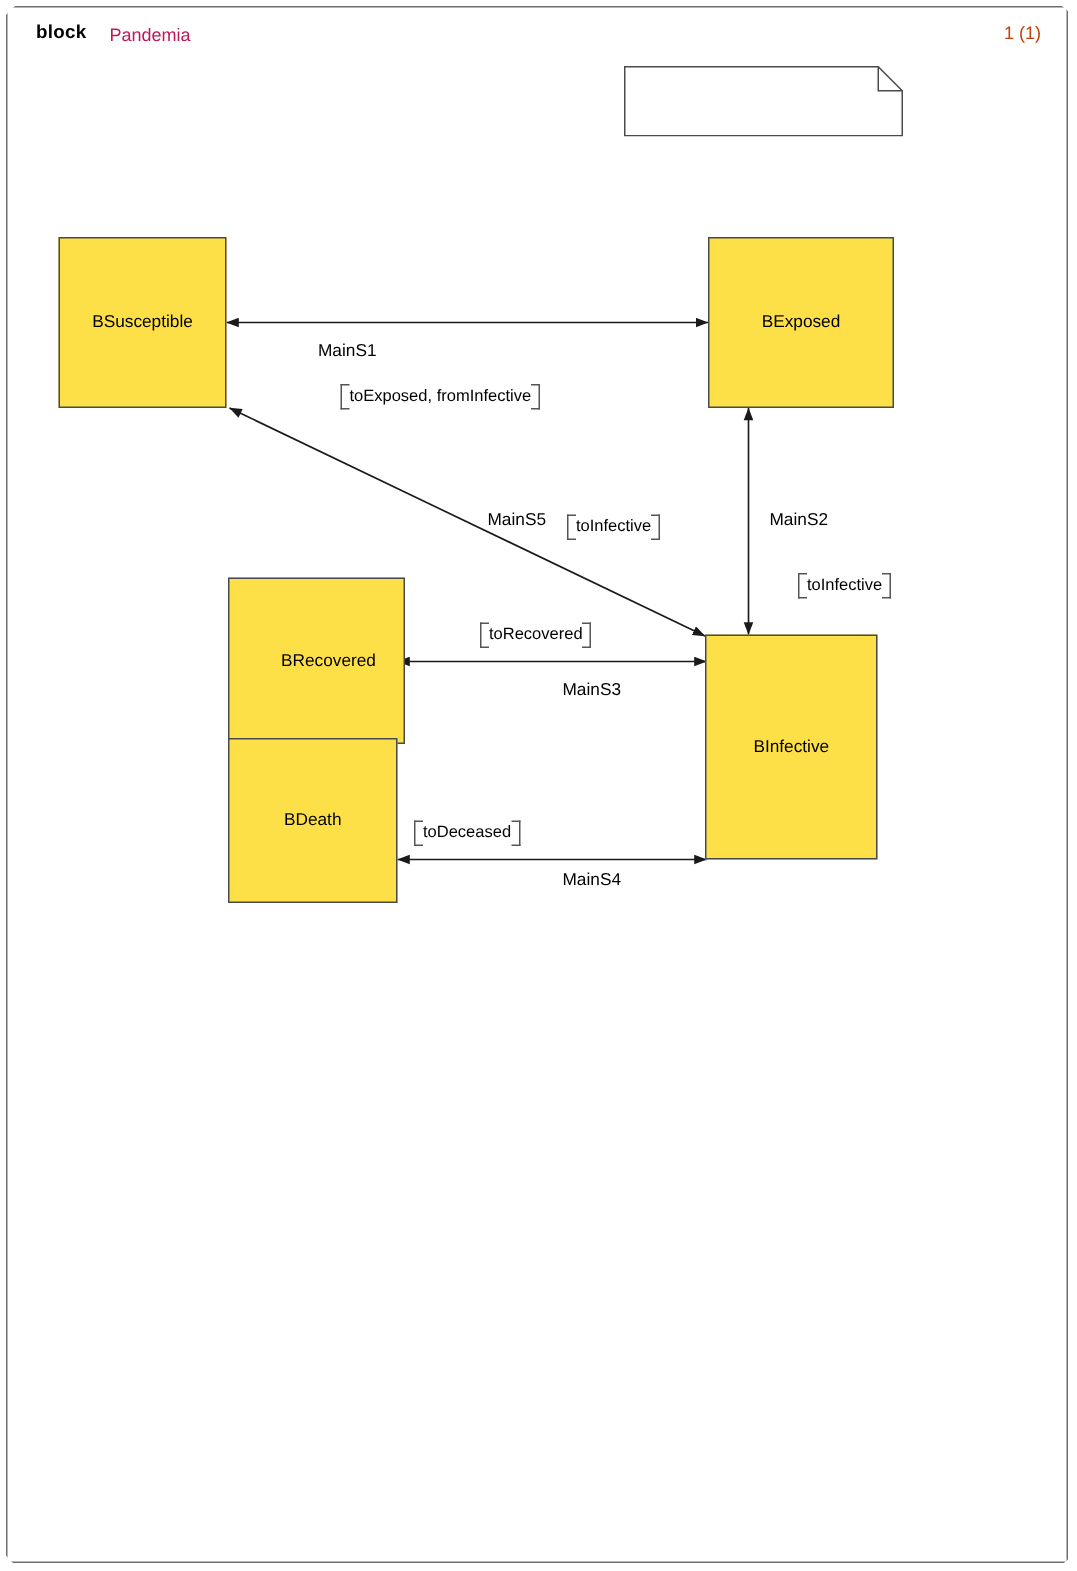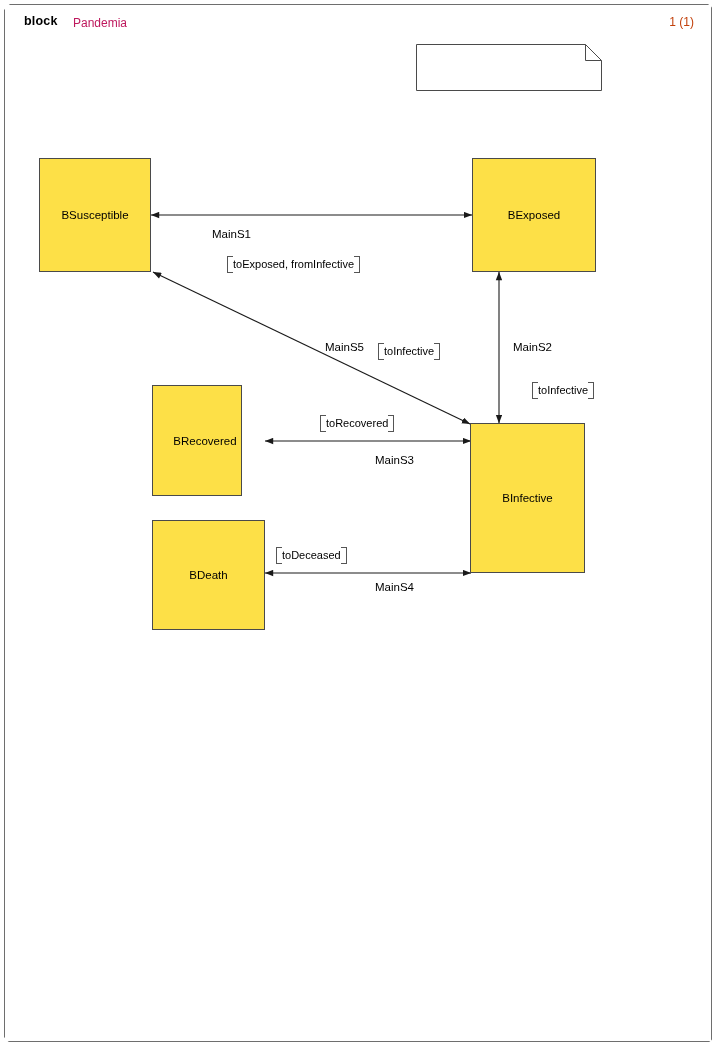--- a/index.html
+++ b/index.html
@@ -163,29 +163,29 @@
   </svg>
 
   <div class="block-box" style="left:39px; top:158px; width:112px; height:114px;">
     <span class="block-label">BSusceptible</span>
   </div>
 
   <div class="block-box" style="left:472px; top:158px; width:124px; height:114px;">
     <span class="block-label">BExposed</span>
   </div>
 
-  <div class="block-box" style="left:152px; top:385px; width:90px; height:111px;padding-left:16px;">
+  <div class="block-box" style="left:152px; top:385px; width:118px; height:111px;padding-left:16px;">
     <span class="block-label">BRecovered</span>
   </div>
 
   <div class="block-box" style="left:470px; top:423px; width:115px; height:150px;">
     <span class="block-label">BInfective</span>
   </div>
 
-  <div class="block-box" style="left:152px; top:520px; width:113px; height:110px;">
+  <div class="block-box" style="left:152px; top:492px; width:113px; height:110px;">
     <span class="block-label">BDeath</span>
   </div>
 
   <div class="chan-name" style="left:212px; top:196px;margin-top:32px;">MainS1</div>
 
   <div class="chan-name" style="left:513px; top:341px;">MainS2</div>
 
   <div class="chan-name" style="left:375px; top:454px;">MainS3</div>
 
   <div class="chan-name" style="left:375px; top:581px;">MainS4</div>

